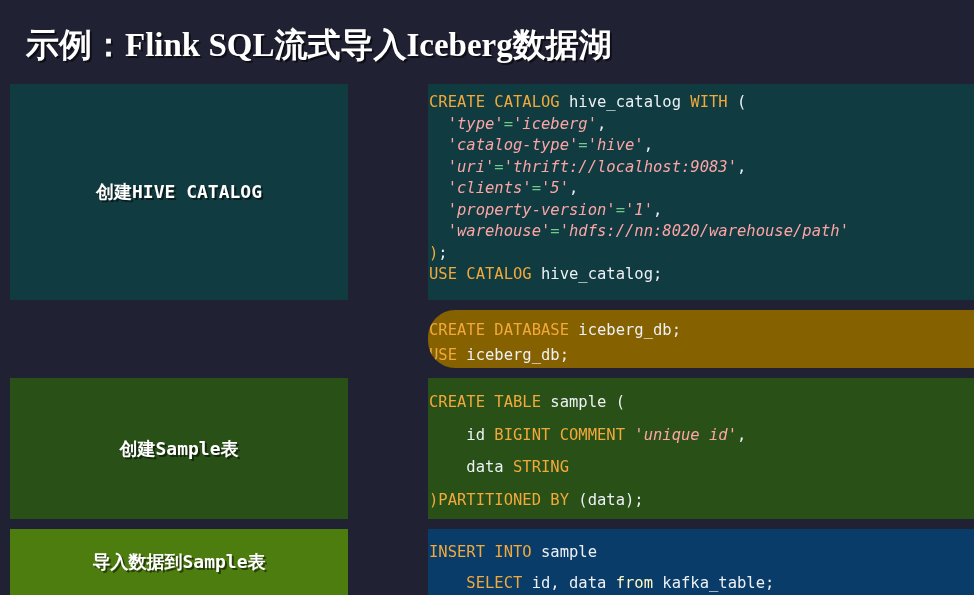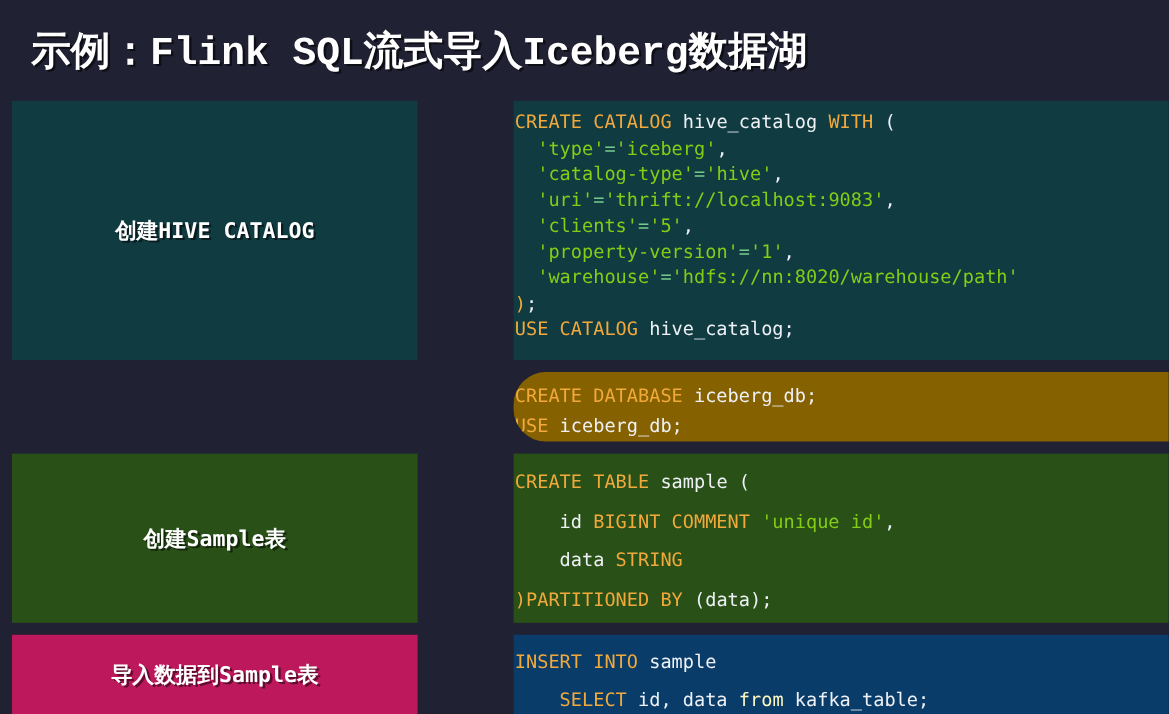--- a/index.html
+++ b/index.html
@@ -19,21 +19,21 @@
     width: 974px;
     height: 595px;
     background: #212134;
     overflow: hidden;
   }
 
   #slide-title {
     position: absolute;
     left: 26px;
     top: 24px;
-    font-family: Liberation Mono, monospace;
+    font-family: Liberation Serif, serif;
     font-weight: bold;
     font-size: 33px;
     line-height: 42px;
     color: #ffffff;
     letter-spacing: 0px;
     text-shadow: 2px 2px 0 rgba(0,0,0,0.55);
     white-space: nowrap;
   }
 
   #rows {
@@ -84,21 +84,21 @@
 
   .code-line {
     font-family: "DejaVu Sans Mono", "Liberation Mono", monospace;
     font-size: 15.5px;
     color: #e8eaf0;
     white-space: pre;
     letter-spacing: 0px;
   }
 
   .kw   { color: #f2a93b; }
-  .str  { color: #84cc16; }
+  .str  { color: #fca5a5; font-style: italic; }
   .id   { color: #edf0f5; }
   .op   { color: #74c98c; }
   .kw2  { color: #fef9c3; }
   .punc { color: #f2a93b; }
 
   
   #row-catalog  { top: 0px;   height: 216px; }
   #row-catalog  .label-cell { background: #103b41; }
   #row-catalog  .code-cell  { background: #103b41; }
   #row-catalog  .code-line  { line-height: 21.5px; }
@@ -107,21 +107,21 @@
   #row-database .label-cell { background: #866100; }
   #row-database .code-cell  { background: #866100; border-radius: 27px; }
   #row-database .code-line  { line-height: 25px; }
 
   #row-table    { top: 294px; height: 141px; }
   #row-table    .label-cell { background: #285017; }
   #row-table    .code-cell  { background: #285017; }
   #row-table    .code-line  { line-height: 32.5px; }
 
   #row-insert   { top: 445px; height: 66px; }
-  #row-insert   .label-cell { background: #be185d; }
+  #row-insert   .label-cell { background: #4d7c0f; }
   #row-insert   .code-cell  { background: #0a3c69; }
   #row-insert   .code-line  { line-height: 31px; }
 </style>
 </head>
 <body>
 
 <div id="slide">
 
   <div id="slide-title">示例：Flink SQL流式导入Iceberg数据湖</div>
 

